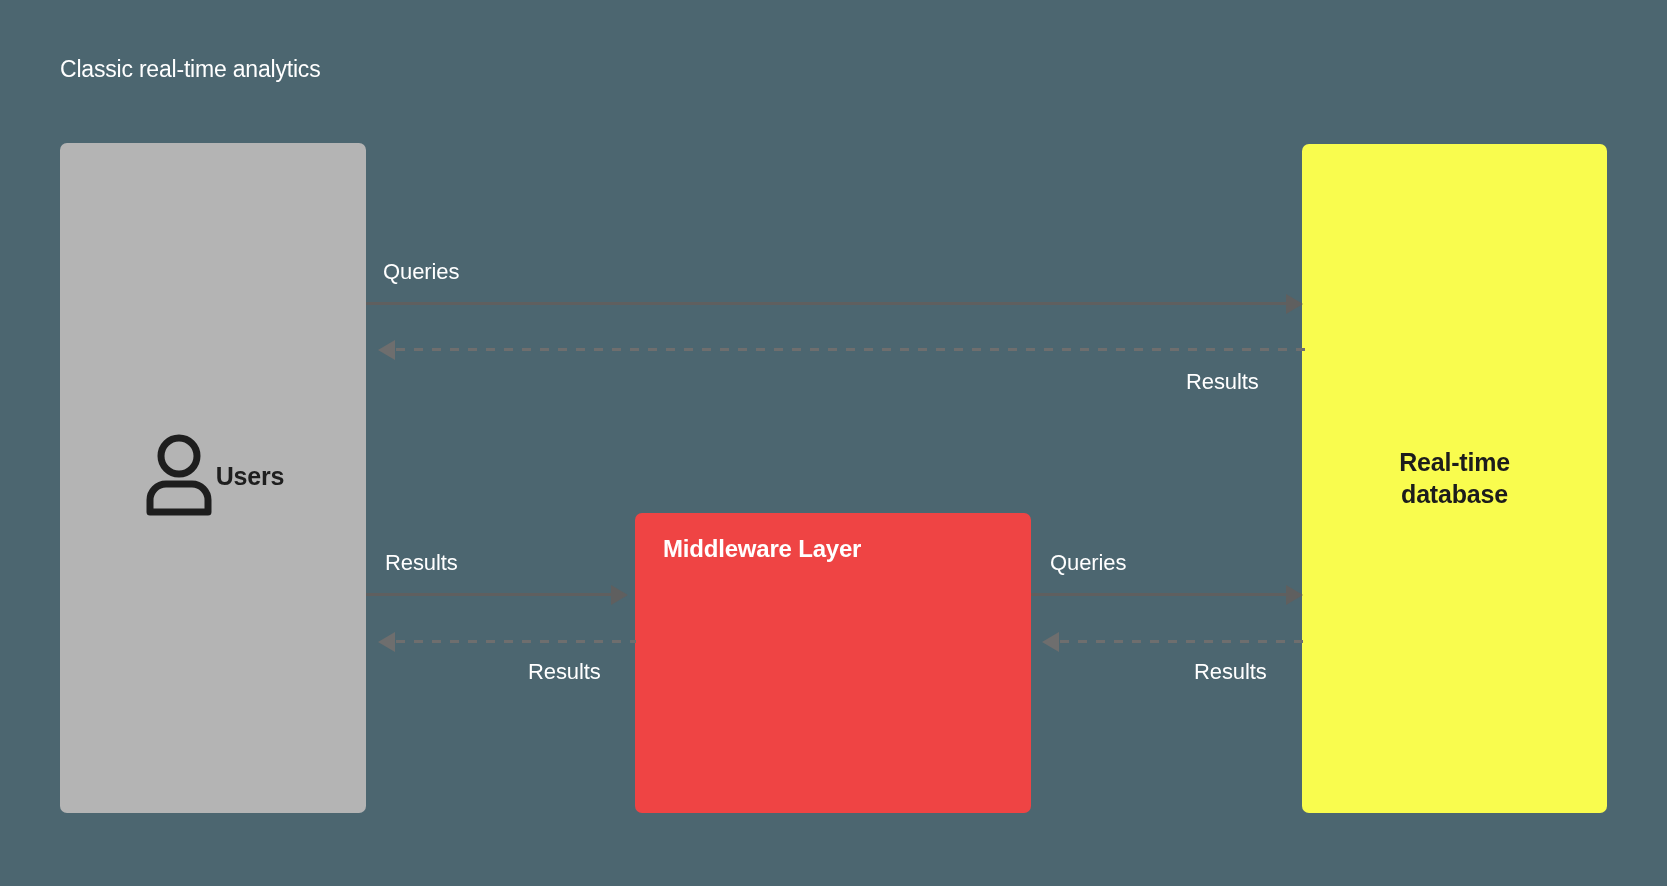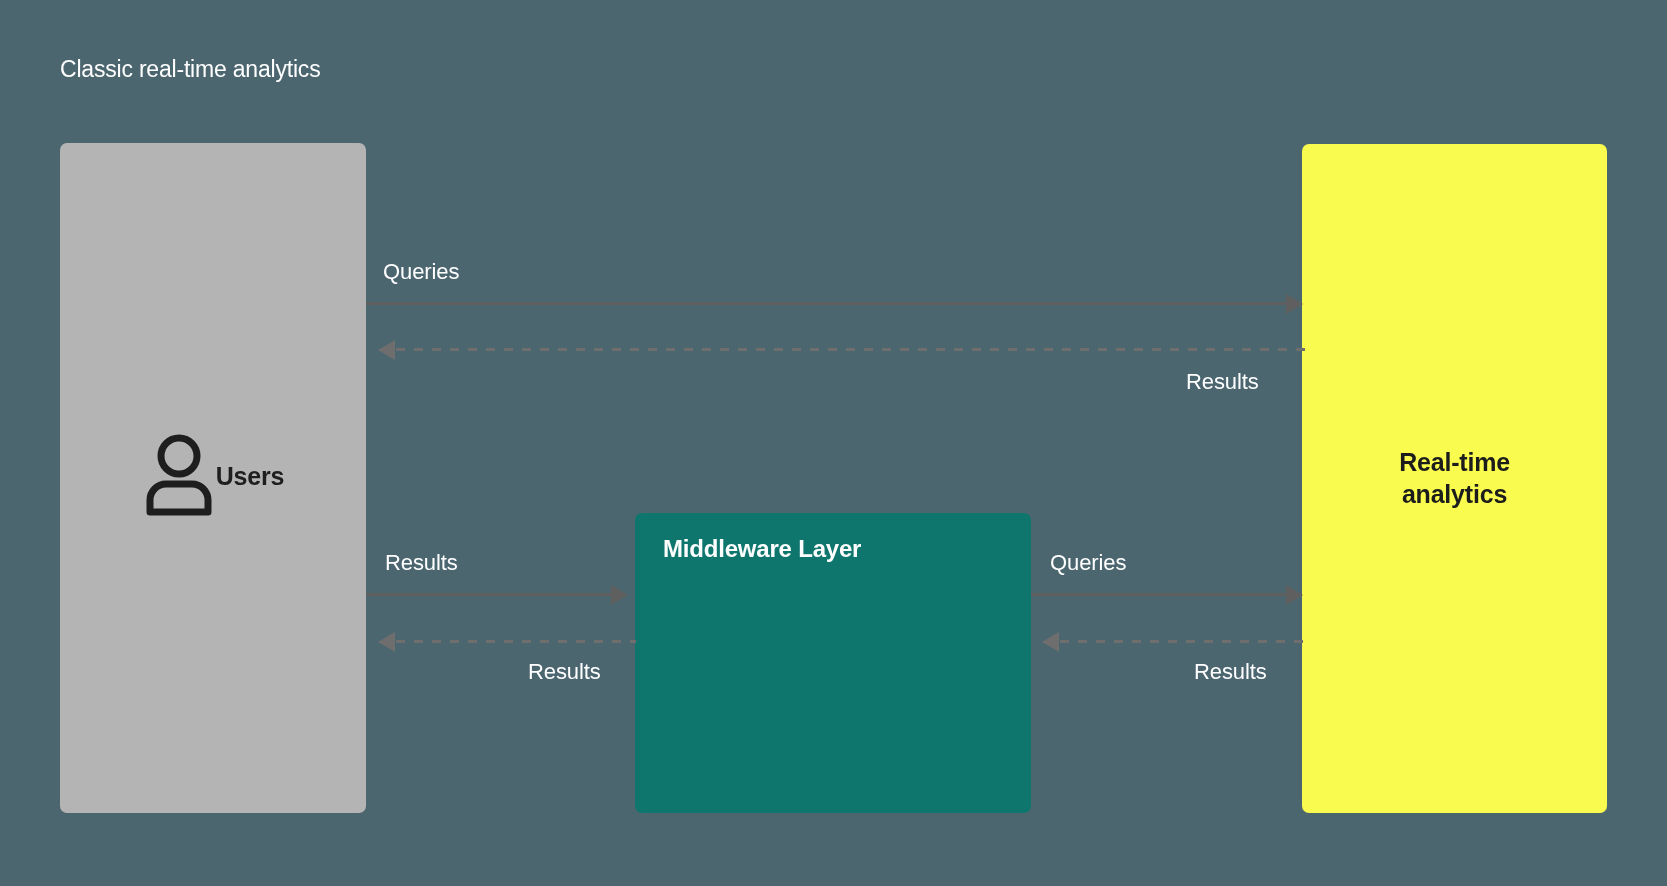--- a/index.html
+++ b/index.html
@@ -61,21 +61,21 @@
     color: #1e1e1e;
     letter-spacing: -0.2px;
     margin-top: -4px;
   }
 
   .node-middleware {
     left: 635px;
     top: 513px;
     width: 396px;
     height: 300px;
-    background: #0f766e;
+    background: #ef4444;
     padding: 22px 28px;
   }
   .node-middleware-label {
     font-size: 24px;
     font-weight: bold;
     color: #ffffff;
     letter-spacing: -0.2px;
   }
 
   .node-database {
@@ -154,21 +154,21 @@
     <div class="node-users-label">Users</div>
   </div>
 
   <div class="node node-middleware">
     <div class="node-middleware-label">Middleware Layer</div>
   </div>
 
   <div class="node node-database">
     <div class="node-database-label">
       <span>Real-time</span><br>
-      <span>analytics</span>
+      <span>database</span>
     </div>
   </div>
 
   <div class="conn conn-solid" style="left:366px; top:302px; width:922px;"></div>
   <div class="arrowhead arrowhead-right" style="left:1286px; top:294px;"></div>
   <div class="edge-label" style="left:383px; top:259px;">Queries</div>
 
   <div class="conn conn-dashed" style="left:396px; top:348px; width:916px;"></div>
   <div class="arrowhead arrowhead-left" style="left:378px; top:340px;"></div>
   <div class="edge-label" style="left:1186px; top:369px;">Results</div>

